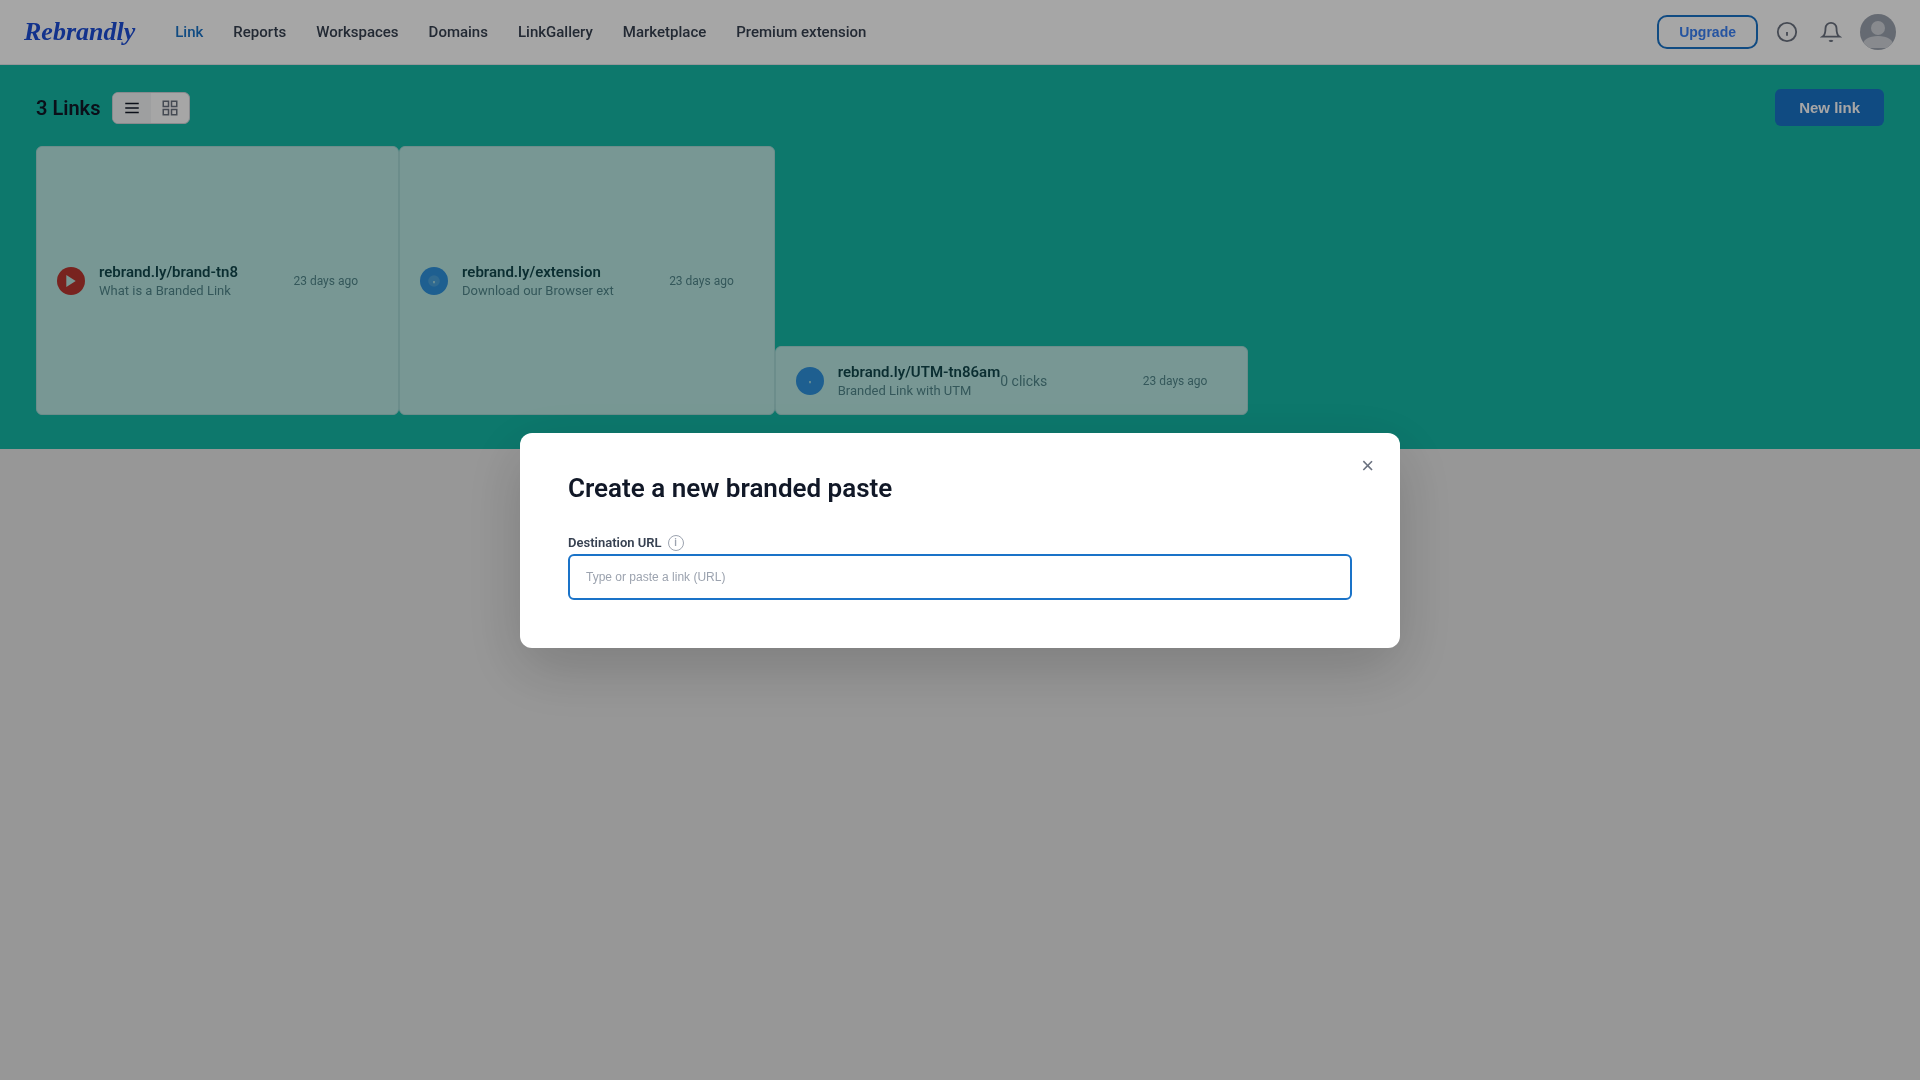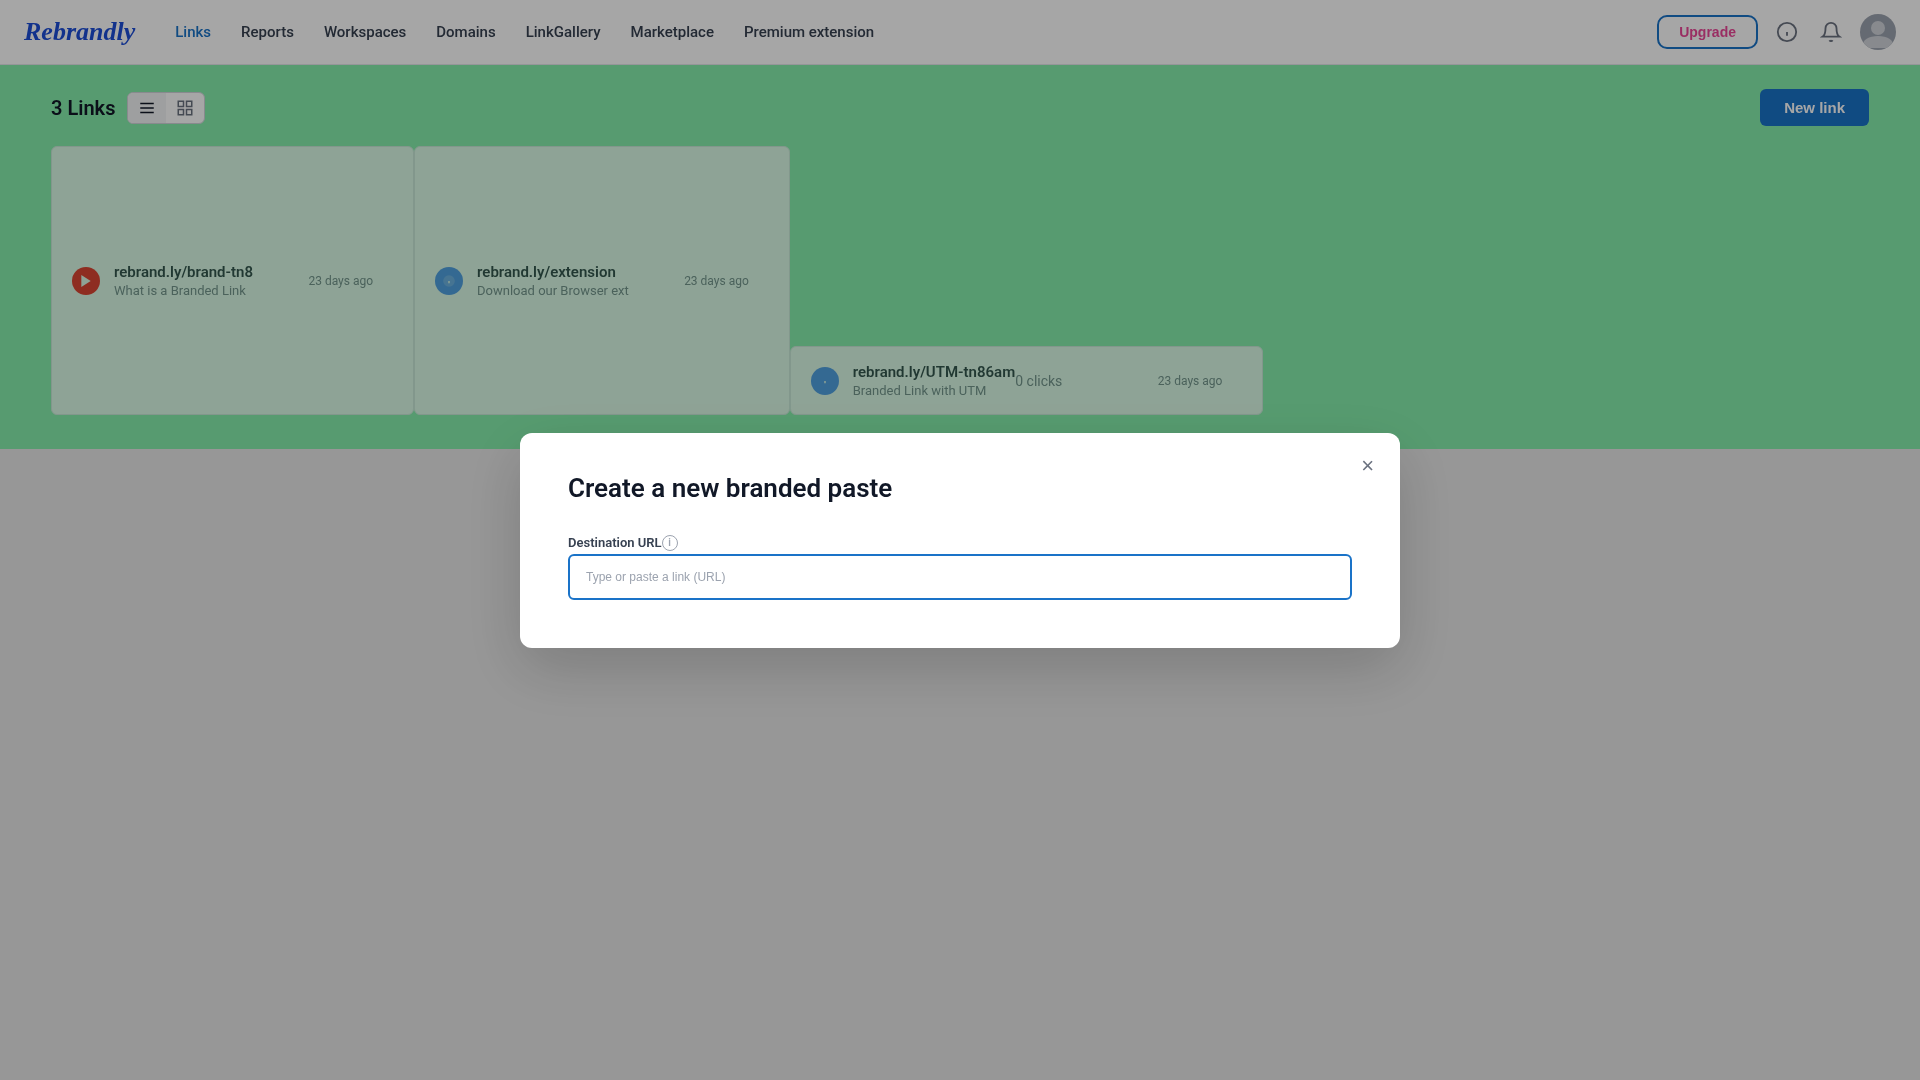--- a/index.html
+++ b/index.html
@@ -47,21 +47,21 @@
       cursor: pointer;
     }
     .nav-link.active { color: #1a73c8; }
     .navbar-right {
       display: flex;
       align-items: center;
       gap: 14px;
     }
     .upgrade-btn {
       border: 2px solid #1a73c8;
-      color: #ec4899;
+      color: #3b82f6;
       background: transparent;
       padding: 7px 20px;
       border-radius: 10px;
       font-size: 14px;
       font-weight: 600;
       cursor: pointer;
     }
     .icon-btn {
       background: none;
       border: none;
@@ -81,22 +81,22 @@
       display: flex;
       align-items: center;
       justify-content: center;
       overflow: hidden;
       cursor: pointer;
     }
     .avatar svg { width: 36px; height: 36px; }
 
     
     .main-content {
-      background: #86efac;
-      padding: 24px 51px;
+      background: #14b8a6;
+      padding: 24px 36px;
       position: relative;
     }
     .content-header {
       display: flex;
       align-items: center;
       margin-bottom: 20px;
       gap: 12px;
     }
     .links-count {
       font-size: 20px;
@@ -227,20 +227,21 @@
       color: #111827;
       margin-bottom: 32px;
     }
     .field-label {
       font-size: 13px;
       font-weight: 600;
       color: #374151;
       margin-bottom: 3px;
       display: flex;
       align-items: center;
+      gap: 6px;
     }
     .info-icon {
       width: 16px;
       height: 16px;
       border-radius: 50%;
       border: 1.5px solid #9ca3af;
       display: inline-flex;
       align-items: center;
       justify-content: center;
       font-size: 10px;
@@ -257,21 +258,21 @@
       outline: none;
     }
     .url-input::placeholder { color: #9ca3af; }
   </style>
 </head>
 <body>
 
 <nav class="navbar">
   <div class="navbar-logo">Rebrandly</div>
   <div class="navbar-links">
-    <a class="nav-link active">Links</a>
+    <a class="nav-link active">Link</a>
     <a class="nav-link">Reports</a>
     <a class="nav-link">Workspaces</a>
     <a class="nav-link">Domains</a>
     <a class="nav-link">LinkGallery</a>
     <a class="nav-link">Marketplace</a>
     <a class="nav-link">Premium extension</a>
   </div>
   <div class="navbar-right">
     <button class="upgrade-btn">Upgrade</button>
     <button class="icon-btn">

